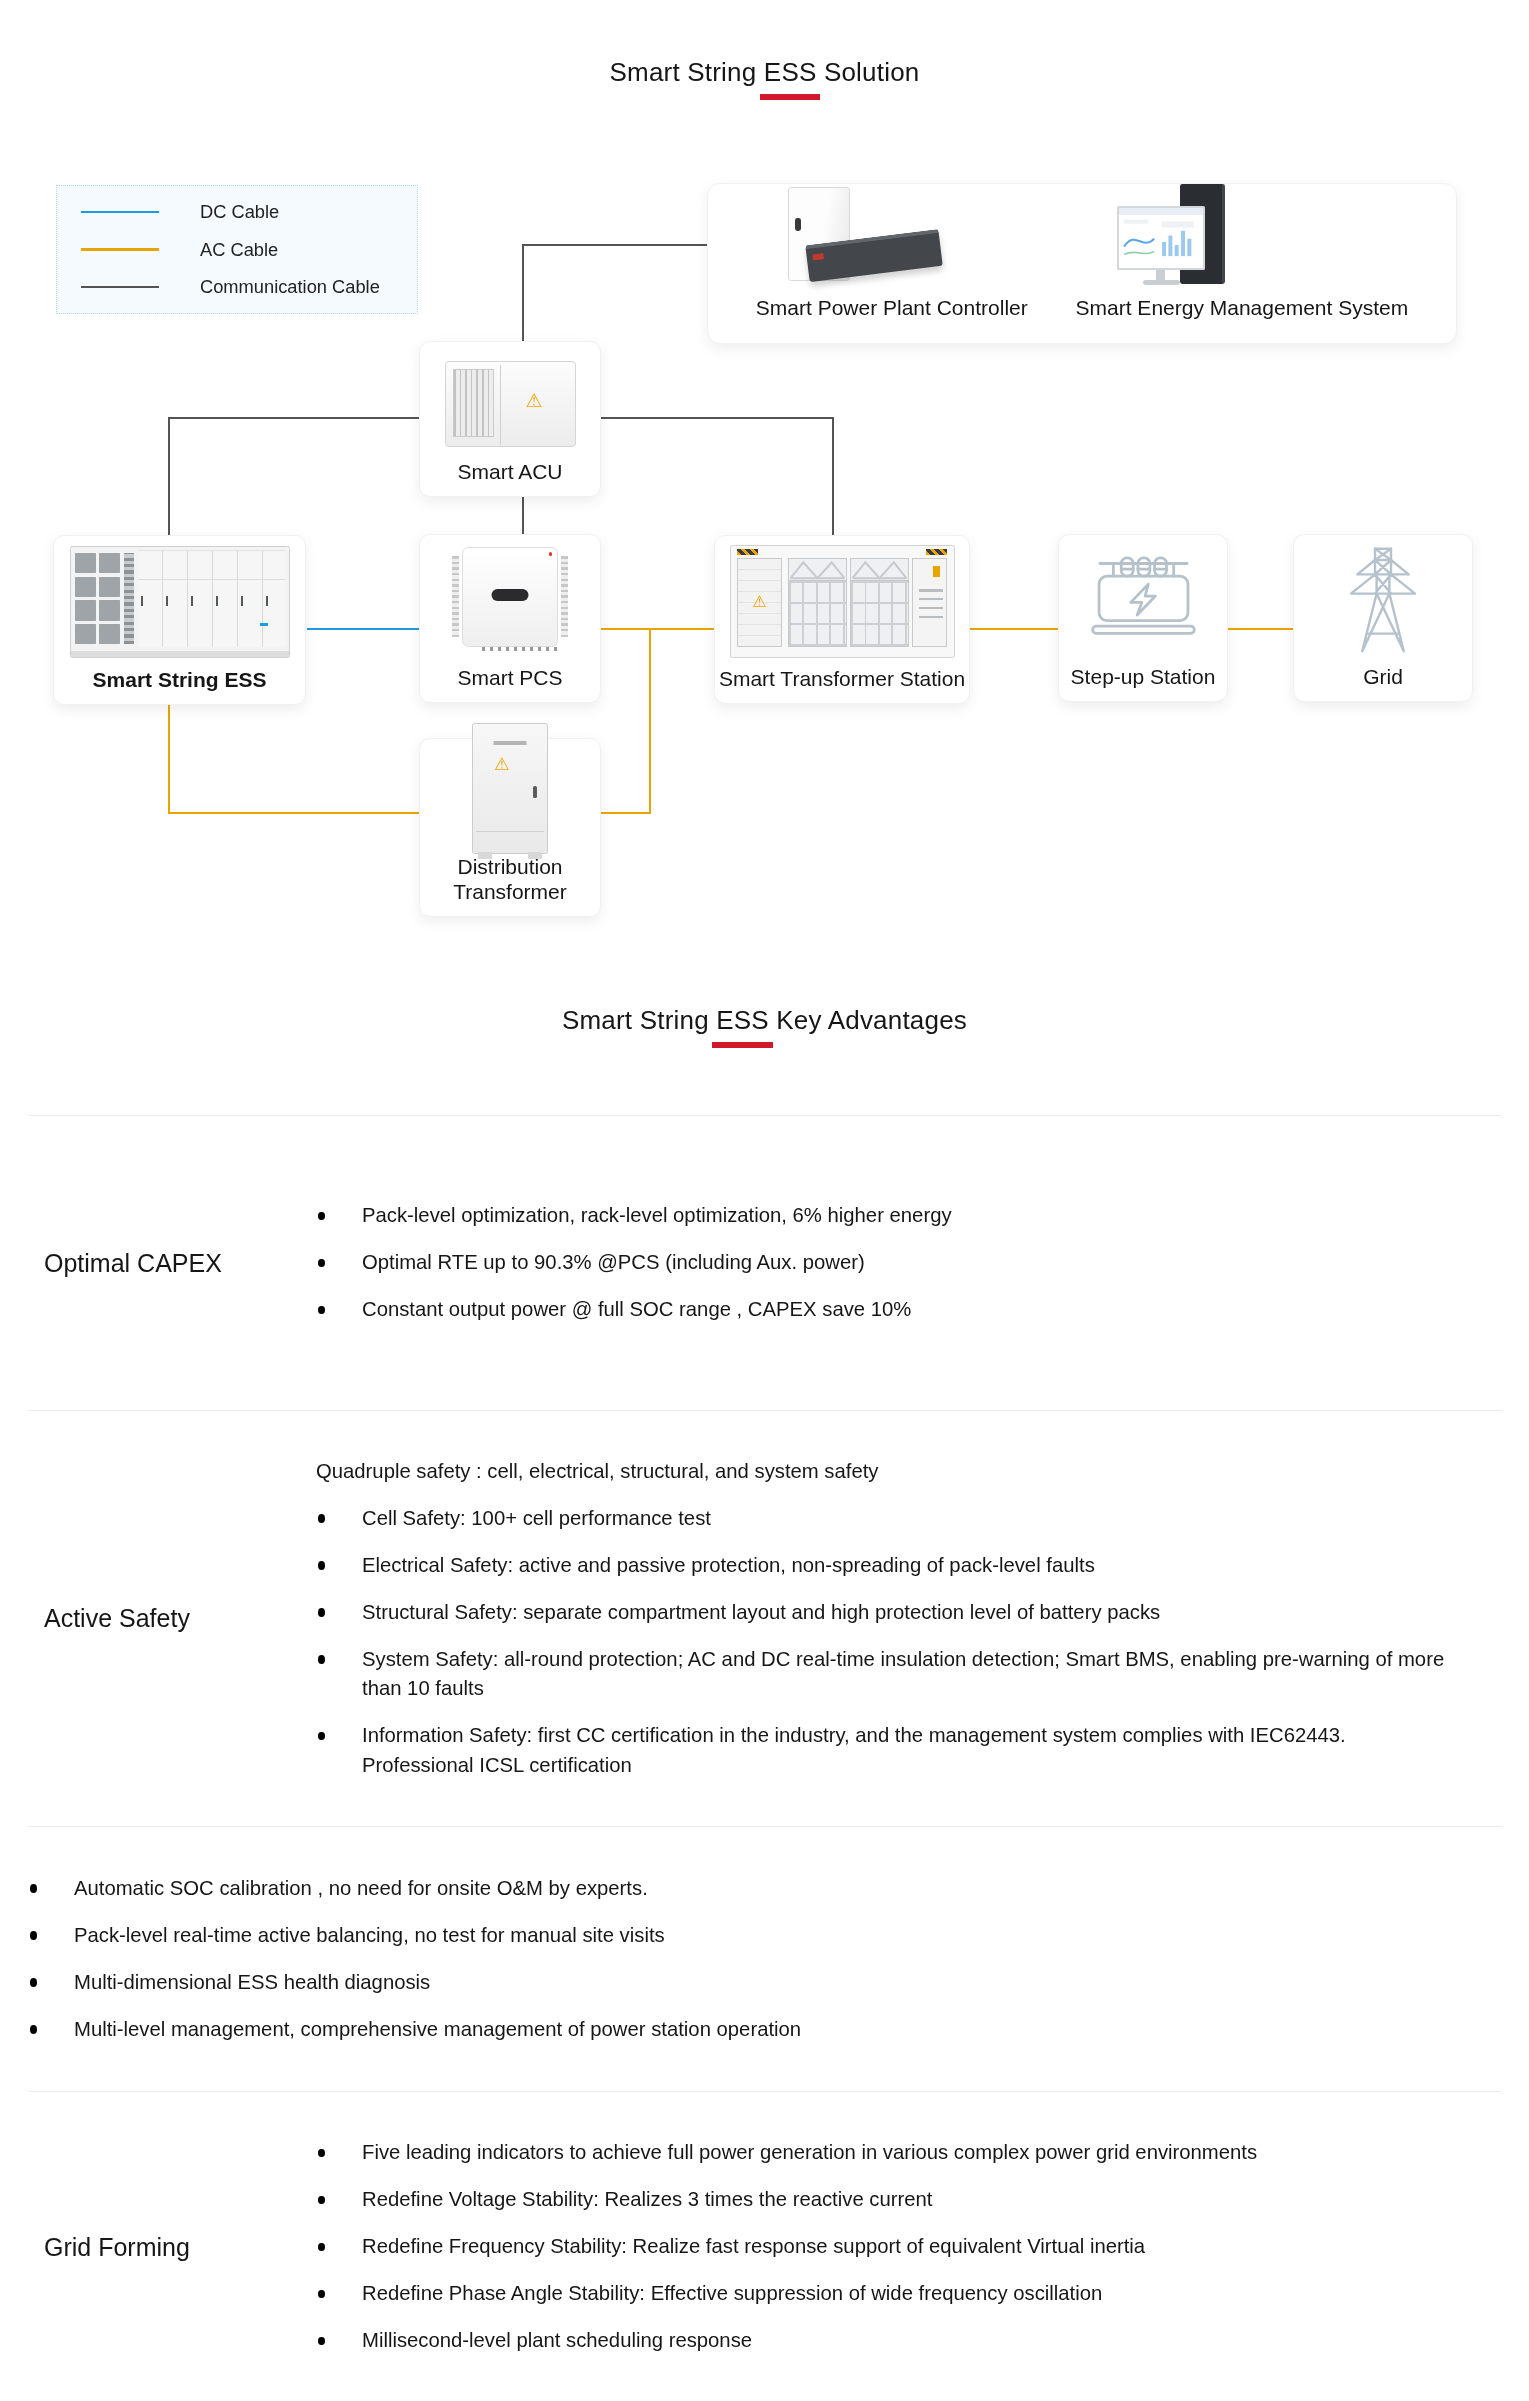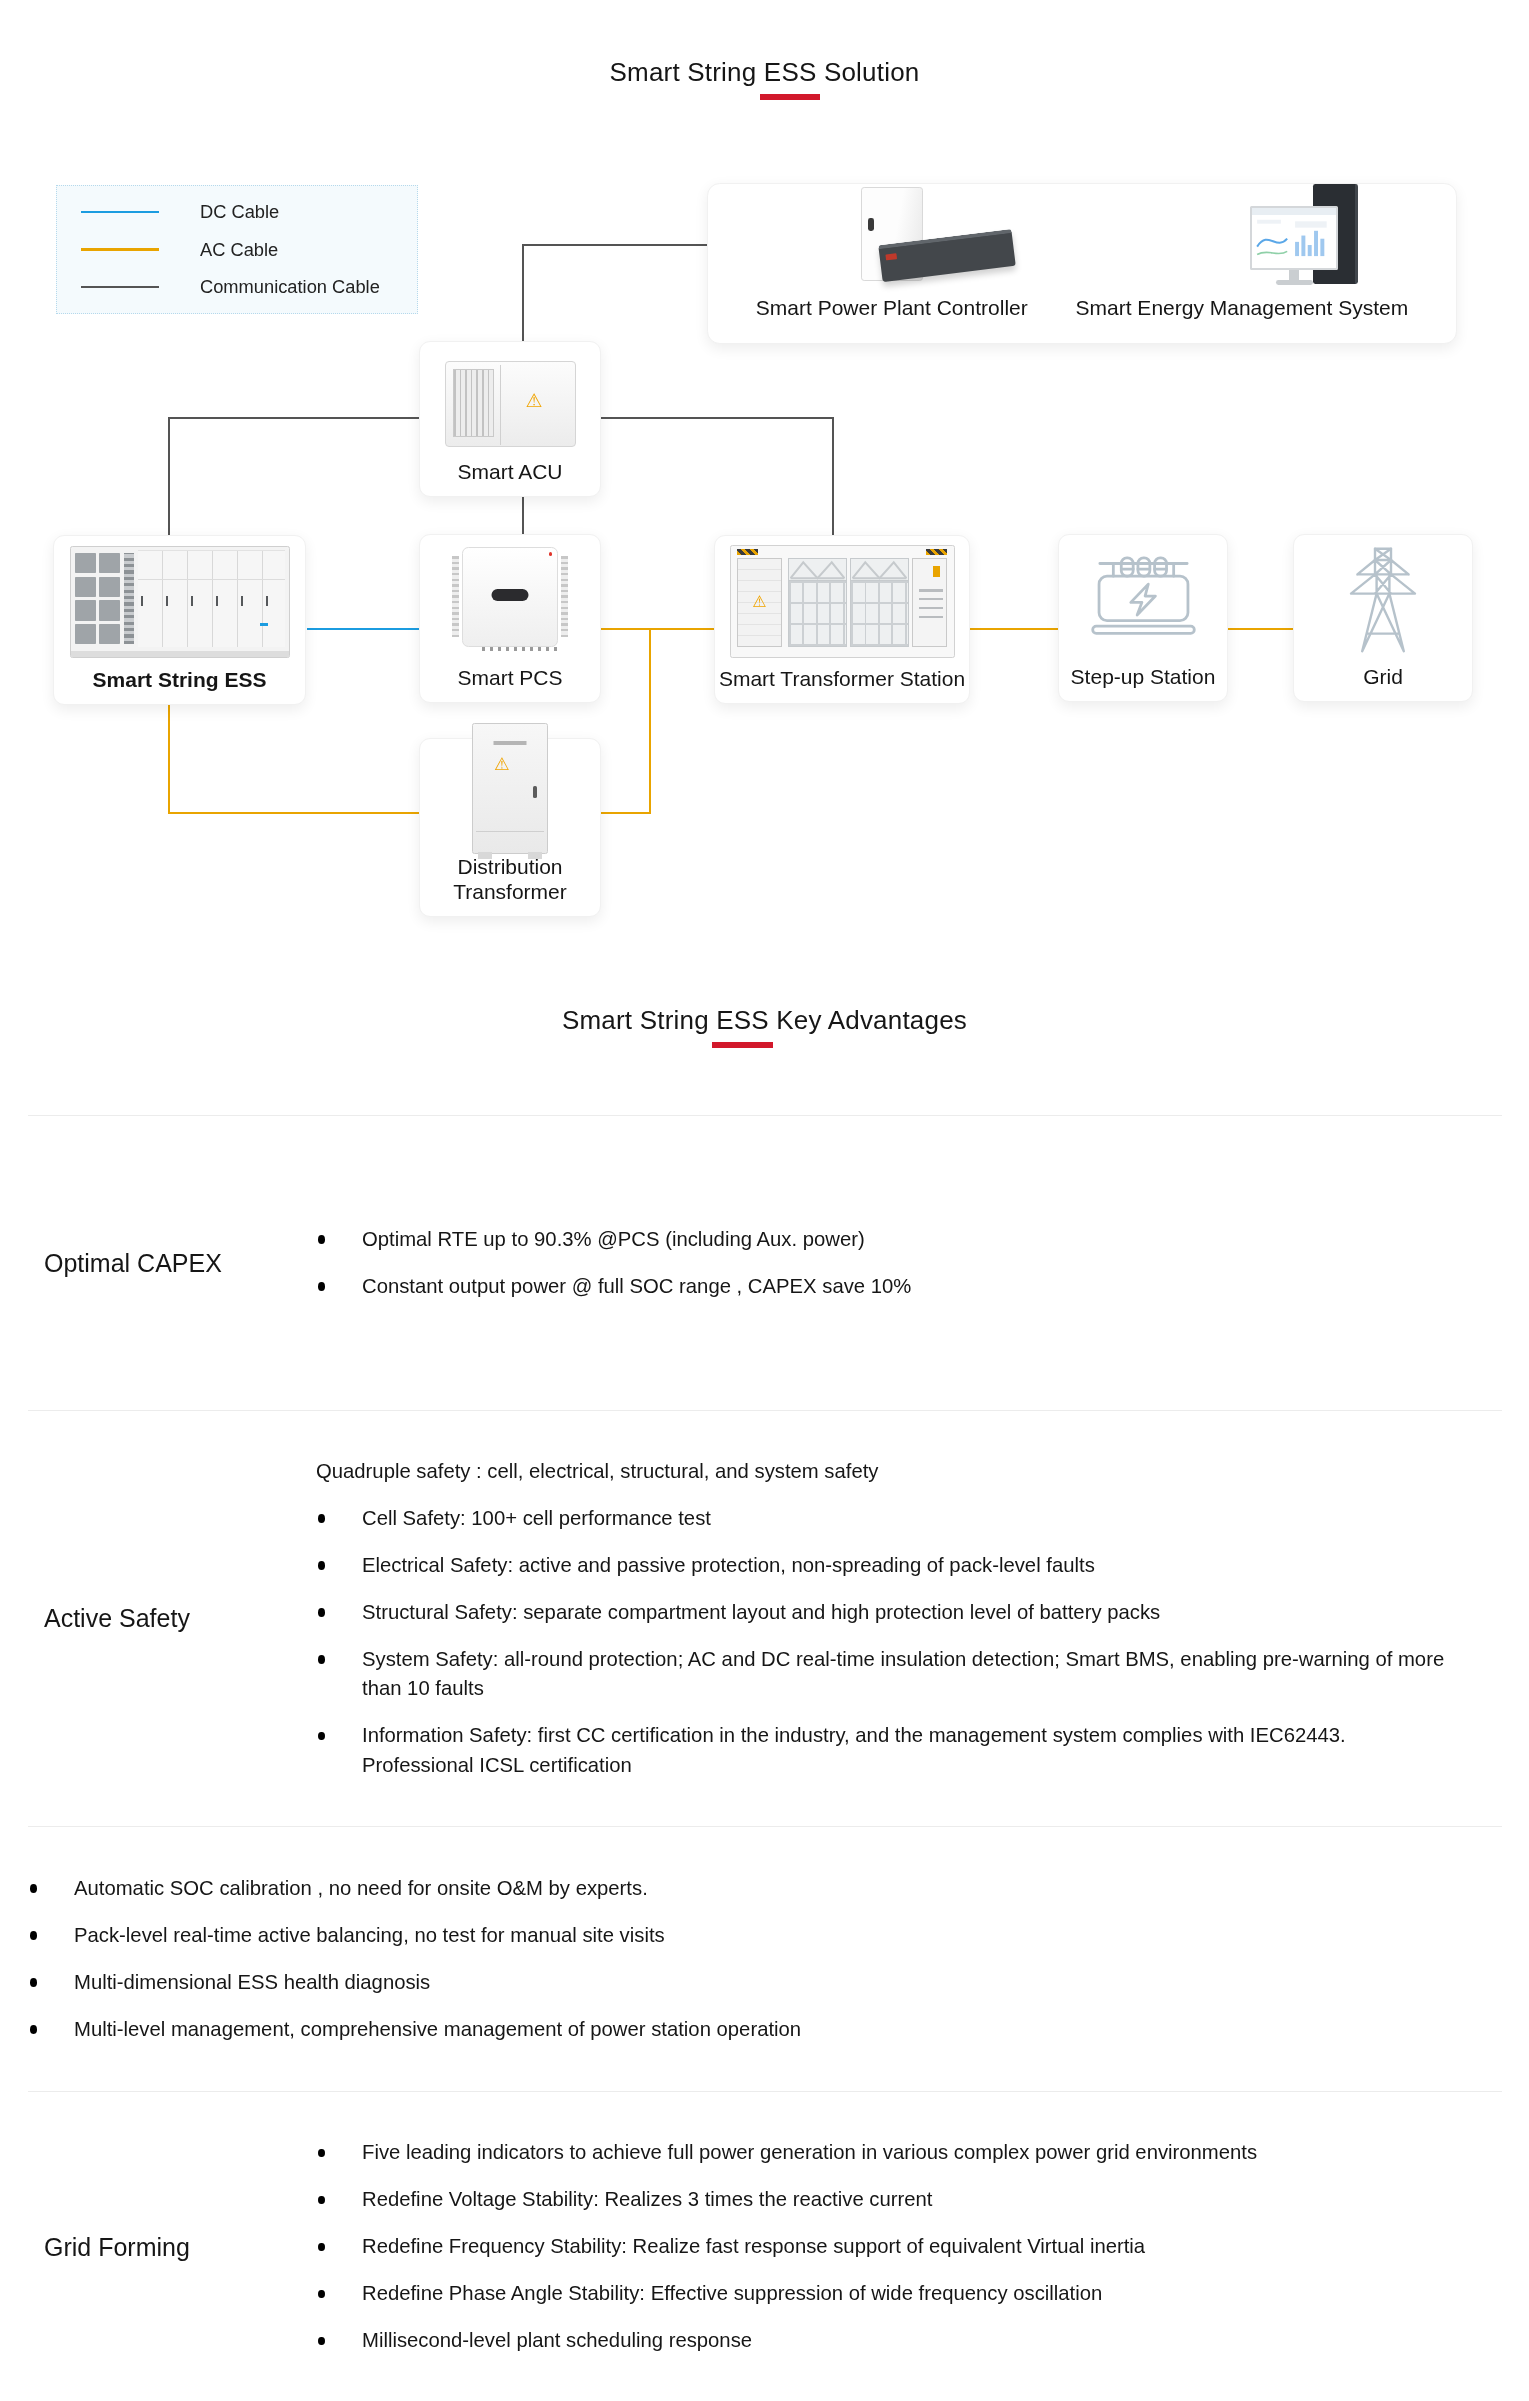--- a/index.html
+++ b/index.html
@@ -52,21 +52,21 @@
     padding-left:24px;
   }
   .leg-row{display:flex; align-items:center;}
   .leg-line{width:78px; height:2.4px; margin-right:41px;}
   .leg-line.dc{background:var(--blue);}
   .leg-line.ac{background:var(--orange);}
   .leg-line.comm{background:var(--comm);}
   .leg-label{font-size:18.3px; color:#222;}
   
   #card-mgmt{flex-direction:row; align-items:flex-end; justify-content:space-evenly; border-radius:12.7px;}
-  .mgmt-half{height:100%; display:flex; flex-direction:column; align-items:flex-end; justify-content:flex-end; padding-bottom:11px;}
+  .mgmt-half{height:100%; display:flex; flex-direction:column; align-items:flex-start; justify-content:flex-end; padding-bottom:11px;}
   .mgmt-fig{position:relative; width:199px; height:110px; margin-bottom:4.8px;}
   .ctrl-cab{position:absolute; left:32px; top:3.2px; width:62px; height:94px;
     background:linear-gradient(100deg,#fdfdfd 55%,#e7e7e7); border:0.8px solid #d9d9d9; border-radius:3.2px;}
   .ctrl-dot{position:absolute; left:6.4px; top:30px; width:5.6px; height:12.7px; background:#3a3a3a; border-radius:2.4px;}
   .ctrl-console{position:absolute; left:51px; top:53px; width:134px; height:37px;
     background:#43474b; border-top:4.8px solid #61666b; border-radius:3.2px;
     transform:rotate(-7deg); box-shadow:0 4.8px 6.4px rgba(0,0,0,.18);}
   .ctrl-chip{position:absolute; left:6.4px; top:5.6px; width:11px; height:6.4px; background:#c0392b; border-radius:0.8px;}
   .ems-rack{position:absolute; left:104px; top:0; width:45px; height:100px;
     background:#2a2e33; border-right:3.2px solid #41464c; border-radius:2.4px;}
@@ -349,20 +349,21 @@
   <div class="node-label wrap">Distribution Transformer</div>
 </div>
 
 <h2 class="sec-title" id="title-advantages"><span>Smart String </span><span class="hl">ESS</span><span> Key Advantages</span></h2>
 
 <div id="adv-table">
 
   <div class="adv-row">
     <div class="adv-label">Optimal CAPEX</div>
     <div class="adv-content">
+      <div class="adv-item">Pack-level optimization, rack-level optimization, 6% higher energy</div>
       <div class="adv-item">Optimal RTE up to 90.3% @PCS (including Aux. power)</div>
       <div class="adv-item">Constant output power @ full SOC range , CAPEX save 10%</div>
     </div>
   </div>
 
   <div class="adv-row">
     <div class="adv-label">Active Safety</div>
     <div class="adv-content">
       <div class="adv-intro">Quadruple safety : cell, electrical, structural, and system safety</div>
       <div class="adv-item">Cell Safety: 100+ cell performance test</div>

